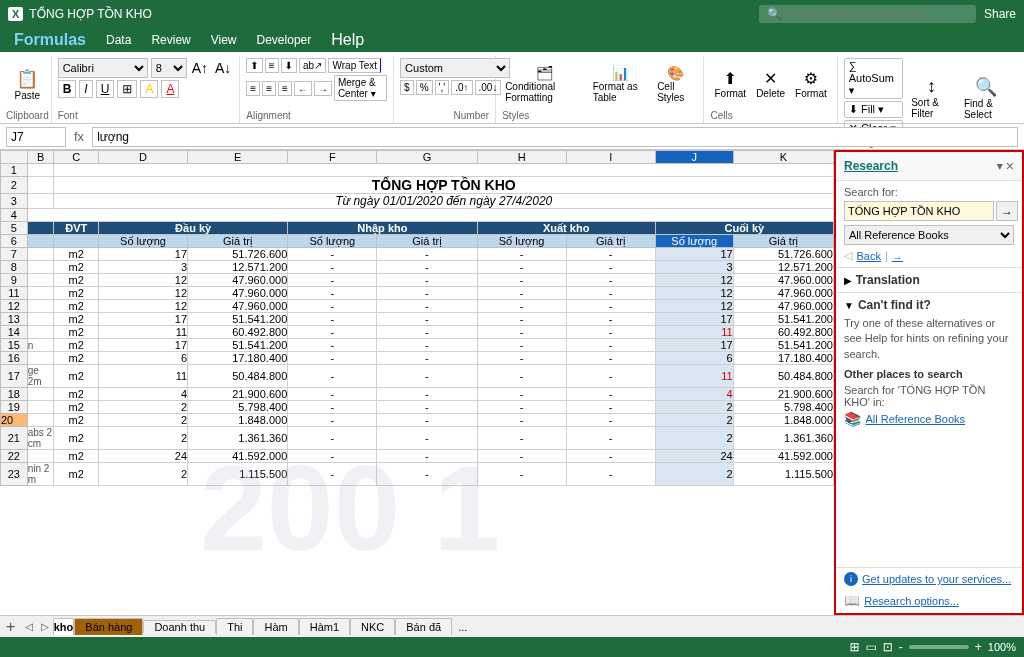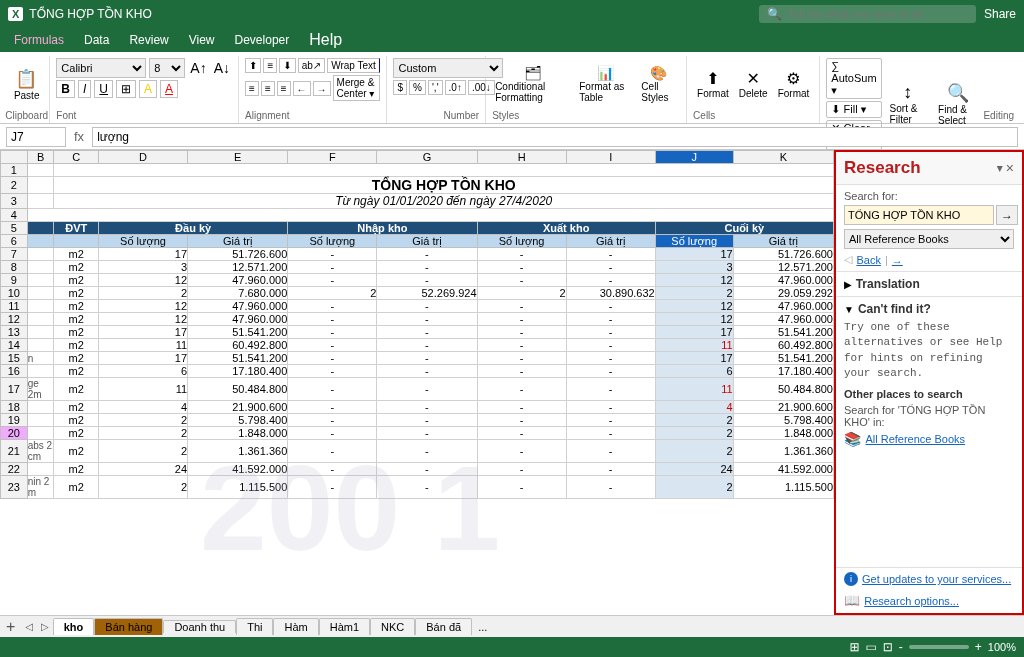--- a/index.html
+++ b/index.html
@@ -16,21 +16,21 @@
   <div style="display:flex; align-items:center; gap:8px;">
     <div style="background:rgba(255,255,255,0.2); border-radius:3px; display:flex; align-items:center; padding:2px 8px; gap:6px;">
       <span style="color:white; font-size:12px;">🔍</span>
       <input type="text" style="background: transparent; border: none; color: white; font-size: 11px; width: 180px; outline: none;" placeholder="Tell me what you want to do">
     </div>
     <span style="color:white; font-size:12px; cursor:pointer;">Share</span>
   </div>
 </div>
 
 <div style="background:#1e6b3c; height:24px; display:flex; align-items:center; padding:0 4px;">
-  <div style="padding:2px 10px; font-size:12px; color:#f9a8d4; cursor:pointer;">Formulas</div>
+  <div style="padding:2px 10px; font-size:16px; color:#7dd3fc; cursor:pointer;font-weight:bold;">Formulas</div>
   <div style="padding:2px 10px; font-size:12px; color:white; cursor:pointer;">Data</div>
   <div style="padding:2px 10px; font-size:12px; color:white; cursor:pointer;">Review</div>
   <div style="padding:2px 10px; font-size:12px; color:white; cursor:pointer;">View</div>
   <div style="padding:2px 10px; font-size:12px; color:white; cursor:pointer;">Developer</div>
   <div style="padding:2px 10px; font-size:16px; color:white; cursor:pointer;">Help</div>
 </div>
 
 <div style="background:white; border-bottom:1px solid #c8c8c8; height:72px; display:flex; align-items:stretch; padding:4px 4px 0 4px;">
 
   <div style="display:flex; flex-direction:column; align-items:center; border-right:1px solid #e0e0e0; padding:2px 6px; min-width:40px;">
@@ -123,21 +123,21 @@
           <span>Delete</span>
       </div>
       <div style="display:flex; flex-direction:column; align-items:center; cursor:pointer; font-size:10px; padding:2px 4px;">
         <span style="font-size:16px;">⚙</span>
           <span>Format</span>
       </div>
     </div>
     <div style="font-size:10px; color:#666; margin-top:auto;">Cells</div>
   </div>
 
-  <div style="display:flex; flex-direction:row; padding:2px 6px;margin-top:28px;">
+  <div style="display:flex; flex-direction:column; padding:2px 6px;">
     <div style="display:flex; align-items:center; gap:4px; flex:1;">
       <div style="display:flex; flex-direction:column; gap:2px;">
         <div style="display:flex; align-items:center; gap:3px; cursor:pointer; font-size:11px; padding:1px 4px; border:1px solid #c0c0c0; border-radius:2px;">∑ AutoSum ▾</div>
         <div style="display:flex; align-items:center; gap:3px; cursor:pointer; font-size:11px; padding:1px 4px; border:1px solid #c0c0c0; border-radius:2px;">⬇ Fill ▾</div>
         <div style="display:flex; align-items:center; gap:3px; cursor:pointer; font-size:11px; padding:1px 4px; border:1px solid #c0c0c0; border-radius:2px;">✕ Clear ▾</div>
       </div>
       <div style="display:flex; flex-direction:column; gap:2px;">
         <div style="display:flex; flex-direction:column; align-items:center; cursor:pointer; font-size:10px; padding:2px 4px;">
           <span style="font-size:18px;">↕</span>
             <span>Sort &amp; Filter</span>
@@ -261,33 +261,20 @@
           <td style="border:1px solid #d0d0d0; text-align:right;">12</td>
           <td style="border:1px solid #d0d0d0; text-align:right;">47.960.000</td>
           <td style="border:1px solid #d0d0d0; text-align:center;">-</td>
           <td style="border:1px solid #d0d0d0; text-align:center;">-</td>
           <td style="border:1px solid #d0d0d0; text-align:center;">-</td>
           <td style="border:1px solid #d0d0d0; text-align:center;">-</td>
           <td style="border:1px solid #d0d0d0; background:#d9e6f2; text-align:right;">12</td>
           <td style="border:1px solid #d0d0d0; text-align:right;">47.960.000</td>
         </tr>
         <tr>
-          <td style="background:#f2f2f2; border:1px solid #c0c0c0; text-align:center; font-size:11px;">10</td>
-          <td style="border:1px solid #d0d0d0;"></td>
-          <td style="border:1px solid #d0d0d0; text-align:center;">m2</td>
-          <td style="border:1px solid #d0d0d0; text-align:right;">2</td>
-          <td style="border:1px solid #d0d0d0; text-align:right;">7.680.000</td>
-          <td style="border:1px solid #d0d0d0; text-align:right;">2</td>
-          <td style="border:1px solid #d0d0d0; text-align:right;">52.269.924</td>
-          <td style="border:1px solid #d0d0d0; text-align:right;">2</td>
-          <td style="border:1px solid #d0d0d0; text-align:right;">30.890.632</td>
-          <td style="border:1px solid #d0d0d0; background:#d9e6f2; text-align:right;">2</td>
-          <td style="border:1px solid #d0d0d0; text-align:right;">29.059.292</td>
-        </tr>
-        <tr>
           <td style="background:#f2f2f2; border:1px solid #c0c0c0; text-align:center; font-size:11px;">11</td>
           <td style="border:1px solid #d0d0d0;"></td>
           <td style="border:1px solid #d0d0d0; text-align:center;">m2</td>
           <td style="border:1px solid #d0d0d0; text-align:right;">12</td>
           <td style="border:1px solid #d0d0d0; text-align:right;">47.960.000</td>
           <td style="border:1px solid #d0d0d0; text-align:center;">-</td>
           <td style="border:1px solid #d0d0d0; text-align:center;">-</td>
           <td style="border:1px solid #d0d0d0; text-align:center;">-</td>
           <td style="border:1px solid #d0d0d0; text-align:center;">-</td>
           <td style="border:1px solid #d0d0d0; background:#d9e6f2; text-align:right;">12</td>
@@ -391,21 +378,21 @@
           <td style="border:1px solid #d0d0d0; text-align:right;">2</td>
           <td style="border:1px solid #d0d0d0; text-align:right;">5.798.400</td>
           <td style="border:1px solid #d0d0d0; text-align:center;">-</td>
           <td style="border:1px solid #d0d0d0; text-align:center;">-</td>
           <td style="border:1px solid #d0d0d0; text-align:center;">-</td>
           <td style="border:1px solid #d0d0d0; text-align:center;">-</td>
           <td style="border:1px solid #d0d0d0; background:#d9e6f2; text-align:right;">2</td>
           <td style="border:1px solid #d0d0d0; text-align:right;">5.798.400</td>
         </tr>
         <tr>
-          <td style="background:#f0abfc; border:1px solid #c0c0c0; text-align:center; font-size:11px;">20</td>
+          <td style="background:#fdba74; border:1px solid #c0c0c0; font-size:11px;">20</td>
           <td style="border:1px solid #d0d0d0;"></td>
           <td style="border:1px solid #d0d0d0; text-align:center;">m2</td>
           <td style="border:1px solid #d0d0d0; text-align:right;">2</td>
           <td style="border:1px solid #d0d0d0; text-align:right;">1.848.000</td>
           <td style="border:1px solid #d0d0d0; text-align:center;">-</td>
           <td style="border:1px solid #d0d0d0; text-align:center;">-</td>
           <td style="border:1px solid #d0d0d0; text-align:center;">-</td>
           <td style="border:1px solid #d0d0d0; text-align:center;">-</td>
           <td style="border:1px solid #d0d0d0; background:#d9e6f2; text-align:right;">2</td>
           <td style="border:1px solid #d0d0d0; text-align:right;">1.848.000</td>
@@ -451,21 +438,21 @@
         </tr>
       </tbody>
     </table>
 
     <div style="position:absolute; bottom:80px; left:200px; font-size:120px; color:rgba(180,180,200,0.18); font-weight:bold; pointer-events:none; z-index:0;">200 1</div>
   </div>
 
   <div style="width:190px; background:white; border:2px solid #cc0000; display:flex; flex-direction:column; flex-shrink:0; font-size:11px; overflow:hidden;">
 
     <div style="display:flex; align-items:center; justify-content:space-between; padding:6px 8px; background:#f8f8f8; border-bottom:1px solid #e0e0e0;">
-      <span style="font-size:17px; font-weight:bold; color:#b91c1c;">Research</span>
+      <span style="font-size:12px; font-weight:bold; color:#0f766e;text-decoration:underline;">Research</span>
       <div style="display:flex; align-items:center; gap:3px;">
         <button style="background:none; border:none; cursor:pointer; font-size:12px; color:#666;">▾</button>
         <button style="background:none; border:none; cursor:pointer; font-size:14px; color:#666;">×</button>
       </div>
     </div>
 
     <div style="padding:5px 8px;">
       <div style="font-size:11px; color:#555; margin-bottom:3px;">Search for:</div>
       <div style="display:flex; align-items:center; gap:2px; margin-bottom:4px;">
         <input type="text" style="flex: 1 1 0%; border: 1px solid rgb(192, 192, 192); padding: 2px 3px; font-size: 11px; background: rgb(255, 248, 220); height: 20px;" value="TỔNG HỢP TỒN KHO">
@@ -491,21 +478,21 @@
       </div>
     </div>
 
     <div style="height:1px; background:#e0e0e0;"></div>
 
     <div style="padding:5px 8px; flex:1;">
       <div style="display:flex; align-items:center; gap:4px; cursor:pointer; margin-bottom:4px;">
         <span style="font-size:10px;">▼</span>
         <span style="font-size:12px; font-weight:bold; color:#333;">Can't find it?</span>
       </div>
-      <div style="font-size:11px; color:#555; line-height:1.4; margin-bottom:6px;font-family:Liberation Mono, monospace;">Try one of these alternatives or see Help for hints on refining your search.</div>
+      <div style="font-size:11px; color:#555; line-height:1.4; margin-bottom:6px;">Try one of these alternatives or see Help for hints on refining your search.</div>
       <div style="font-size:11px; font-weight:bold; color:#333; margin-bottom:4px;">Other places to search</div>
       <div style="font-size:11px; color:#555; margin-bottom:3px;">Search for 'TỔNG HỢP TỒN KHO' in:</div>
       <div style="display:flex; align-items:center; gap:4px;">
         <span style="font-size:14px;">📚</span>
         <a style="font-size:11px; color:#1565c0; text-decoration:underline; cursor:pointer;">All Reference Books</a>
       </div>
     </div>
 
     <div style="height:1px; background:#e0e0e0;"></div>
     <div style="padding:4px 8px; display:flex; align-items:center; gap:4px;">
@@ -516,21 +503,21 @@
       <span style="font-size:13px;">📖</span>
       <a style="font-size:11px; color:#1565c0; text-decoration:underline; cursor:pointer;">Research options...</a>
     </div>
   </div>
 </div>
 
 <div style="display:flex; background:#f0f0f0; border-top:1px solid #c8c8c8; height:22px; align-items:center;">
   <div style="padding:2px 6px; cursor:pointer; font-size:16px; color:#555;">+</div>
   <div style="padding:2px 4px; cursor:pointer; font-size:10px; color:#555;">◁</div>
   <div style="padding:2px 4px; cursor:pointer; font-size:10px; color:#555;">▷</div>
-  <div style="padding:2px 10px; border:1px solid #c0c0c0; border-bottom:none; background:white; font-size:11px; cursor:pointer; white-space:nowrap; border-radius:2px 2px 0 0; font-weight:bold;">kho</div>
+  <div style="padding:2px 0; border:1px solid #c0c0c0; border-bottom:none; background:white; font-size:11px; cursor:pointer; white-space:nowrap; border-radius:2px 2px 0 0; font-weight:bold;">kho</div>
   <div style="padding:2px 10px; border:1px solid #c0c0c0; border-bottom:none; background:#a16207; font-size:11px; cursor:pointer; white-space:nowrap; border-radius:2px 2px 0 0;">Bán hàng</div>
   <div style="padding:0 10px; border:1px solid #c0c0c0; border-bottom:none; background:#f2f2f2; font-size:11px; cursor:pointer; white-space:nowrap; border-radius:2px 2px 0 0;">Doanh thu</div>
   <div style="padding:2px 10px; border:1px solid #c0c0c0; border-bottom:none; background:#f2f2f2; font-size:11px; cursor:pointer; white-space:nowrap; border-radius:2px 2px 0 0;">Thi</div>
   <div style="padding:2px 10px; border:1px solid #c0c0c0; border-bottom:none; background:#f2f2f2; font-size:11px; cursor:pointer; white-space:nowrap; border-radius:2px 2px 0 0;">Hàm</div>
   <div style="padding:2px 10px; border:1px solid #c0c0c0; border-bottom:none; background:#f2f2f2; font-size:11px; cursor:pointer; white-space:nowrap; border-radius:2px 2px 0 0;">Hàm1</div>
   <div style="padding:2px 10px; border:1px solid #c0c0c0; border-bottom:none; background:#f2f2f2; font-size:11px; cursor:pointer; white-space:nowrap; border-radius:2px 2px 0 0;">NKC</div>
   <div style="padding:2px 10px; border:1px solid #c0c0c0; border-bottom:none; background:#f2f2f2; font-size:11px; cursor:pointer; white-space:nowrap; border-radius:2px 2px 0 0;">Bán đã</div>
   <div style="padding:2px 6px; font-size:11px; cursor:pointer;">...</div>
   <div style="flex:1;"></div>
 </div>

